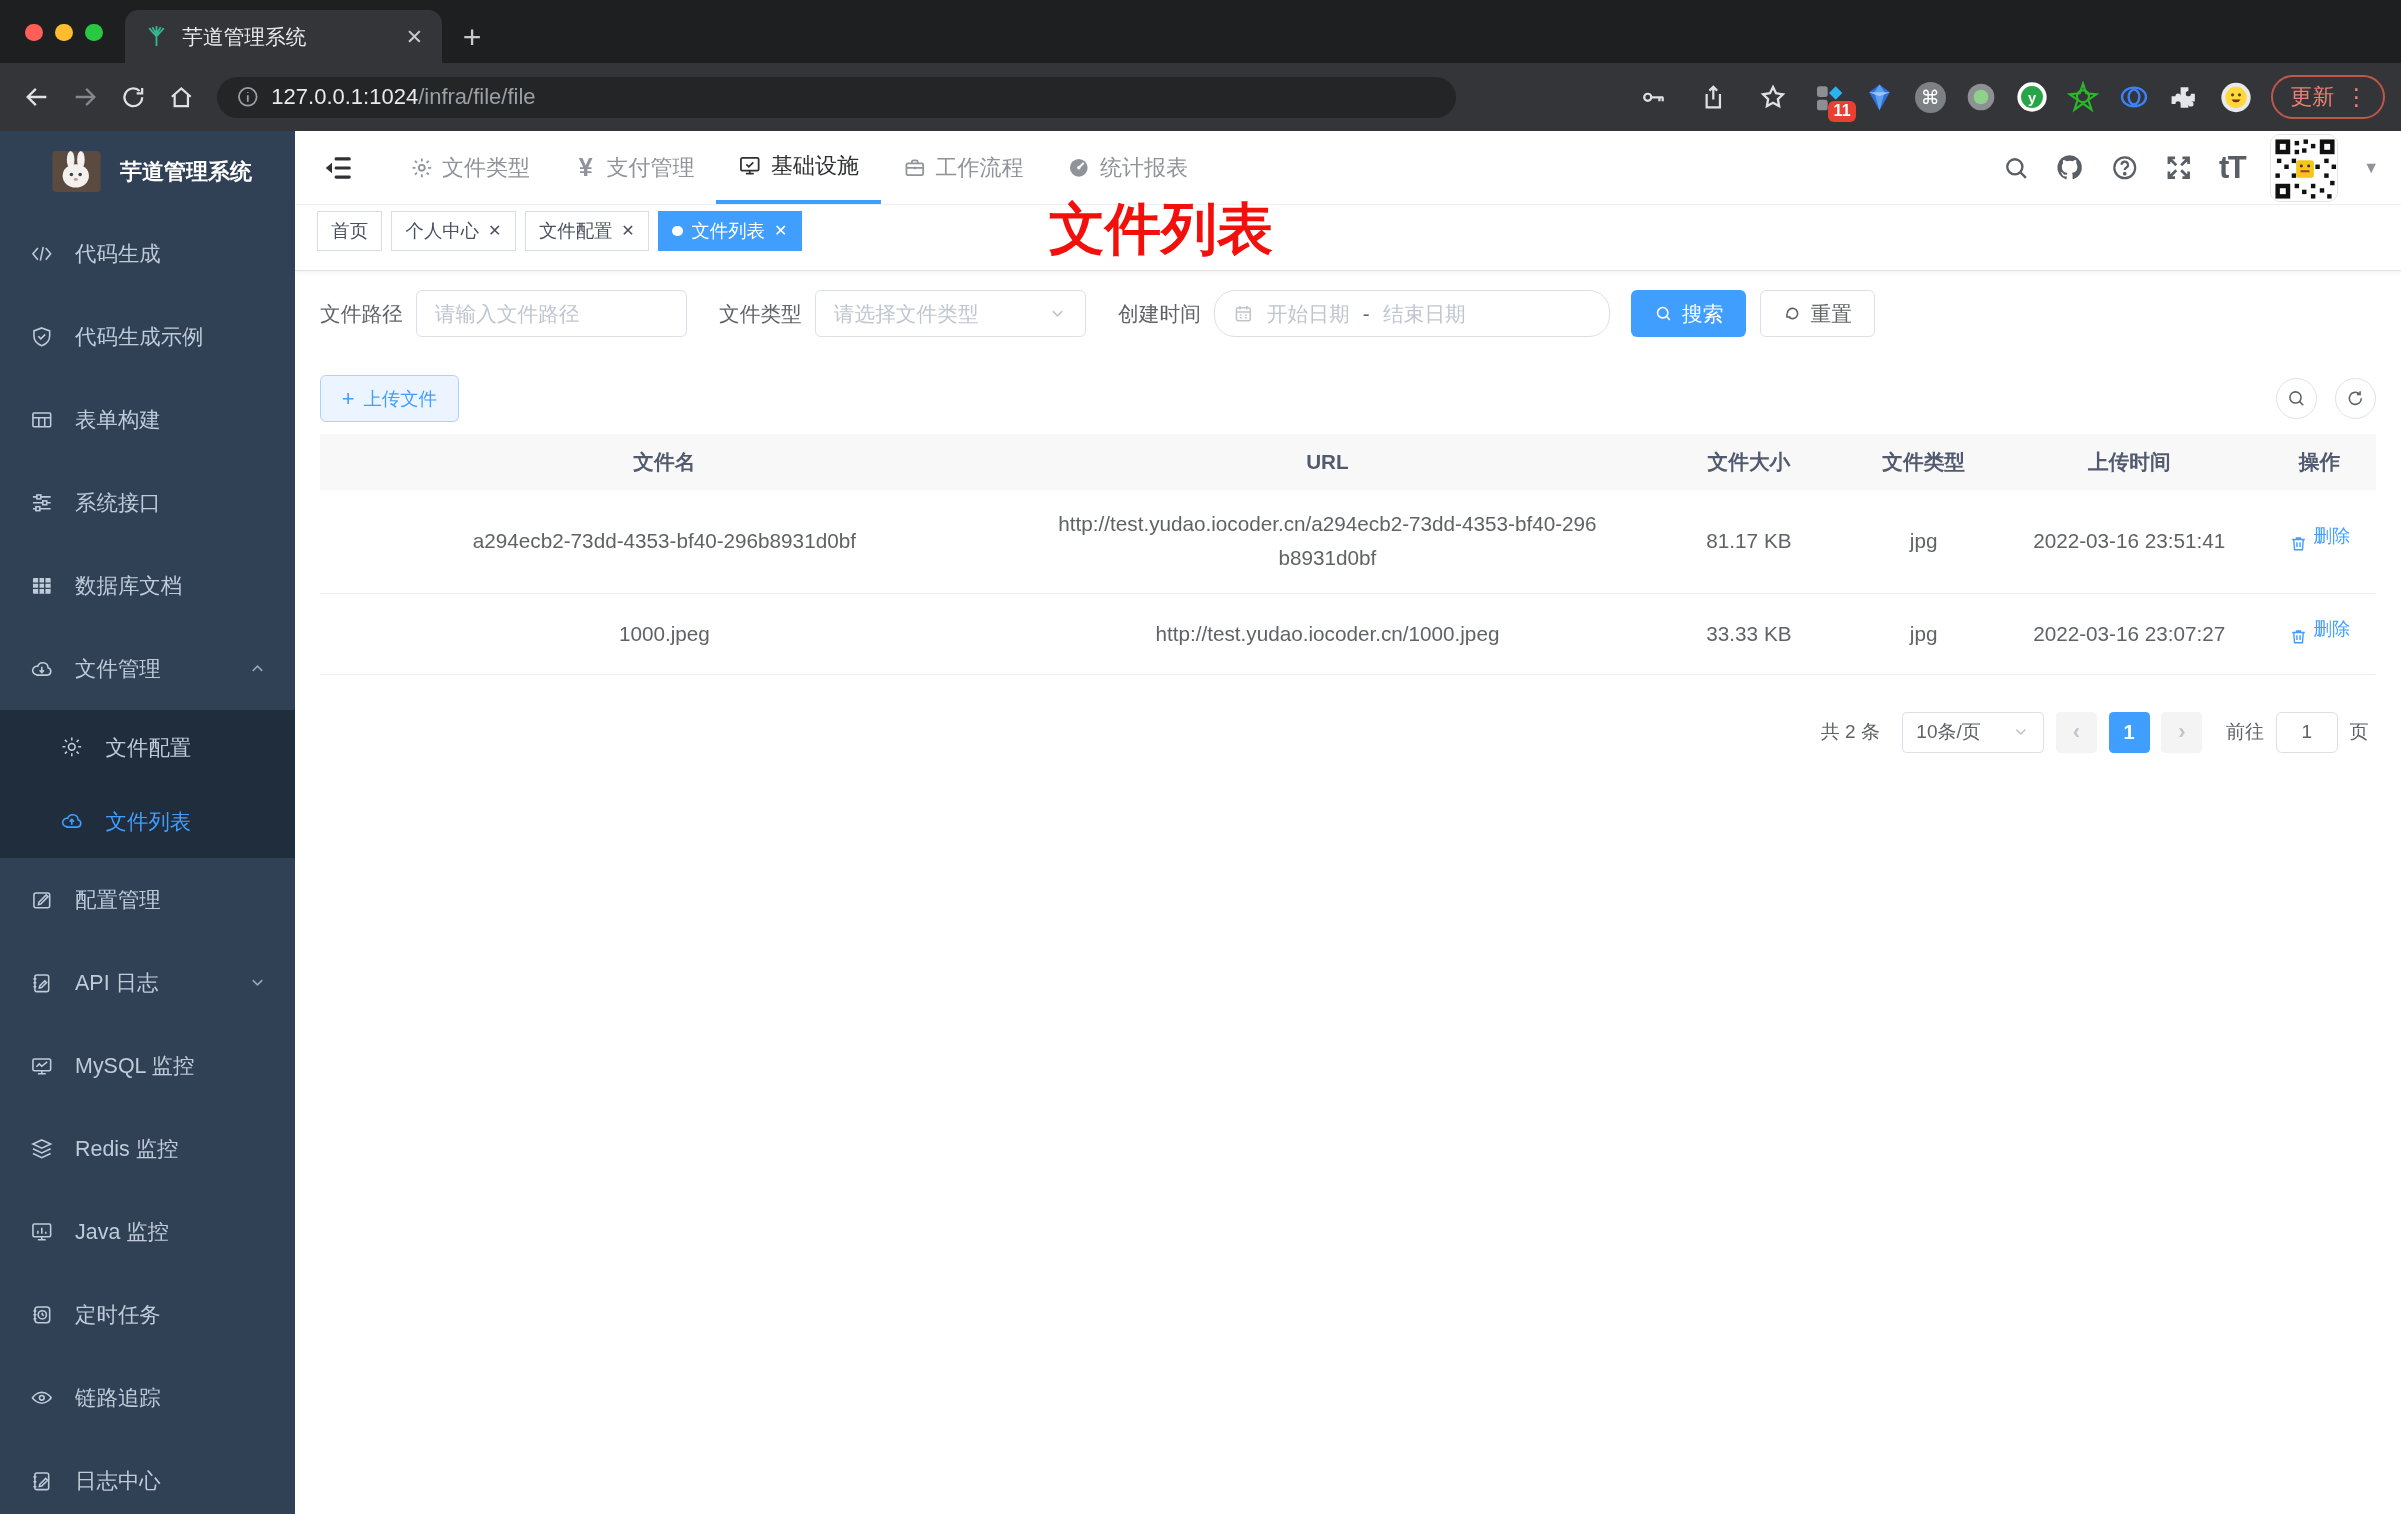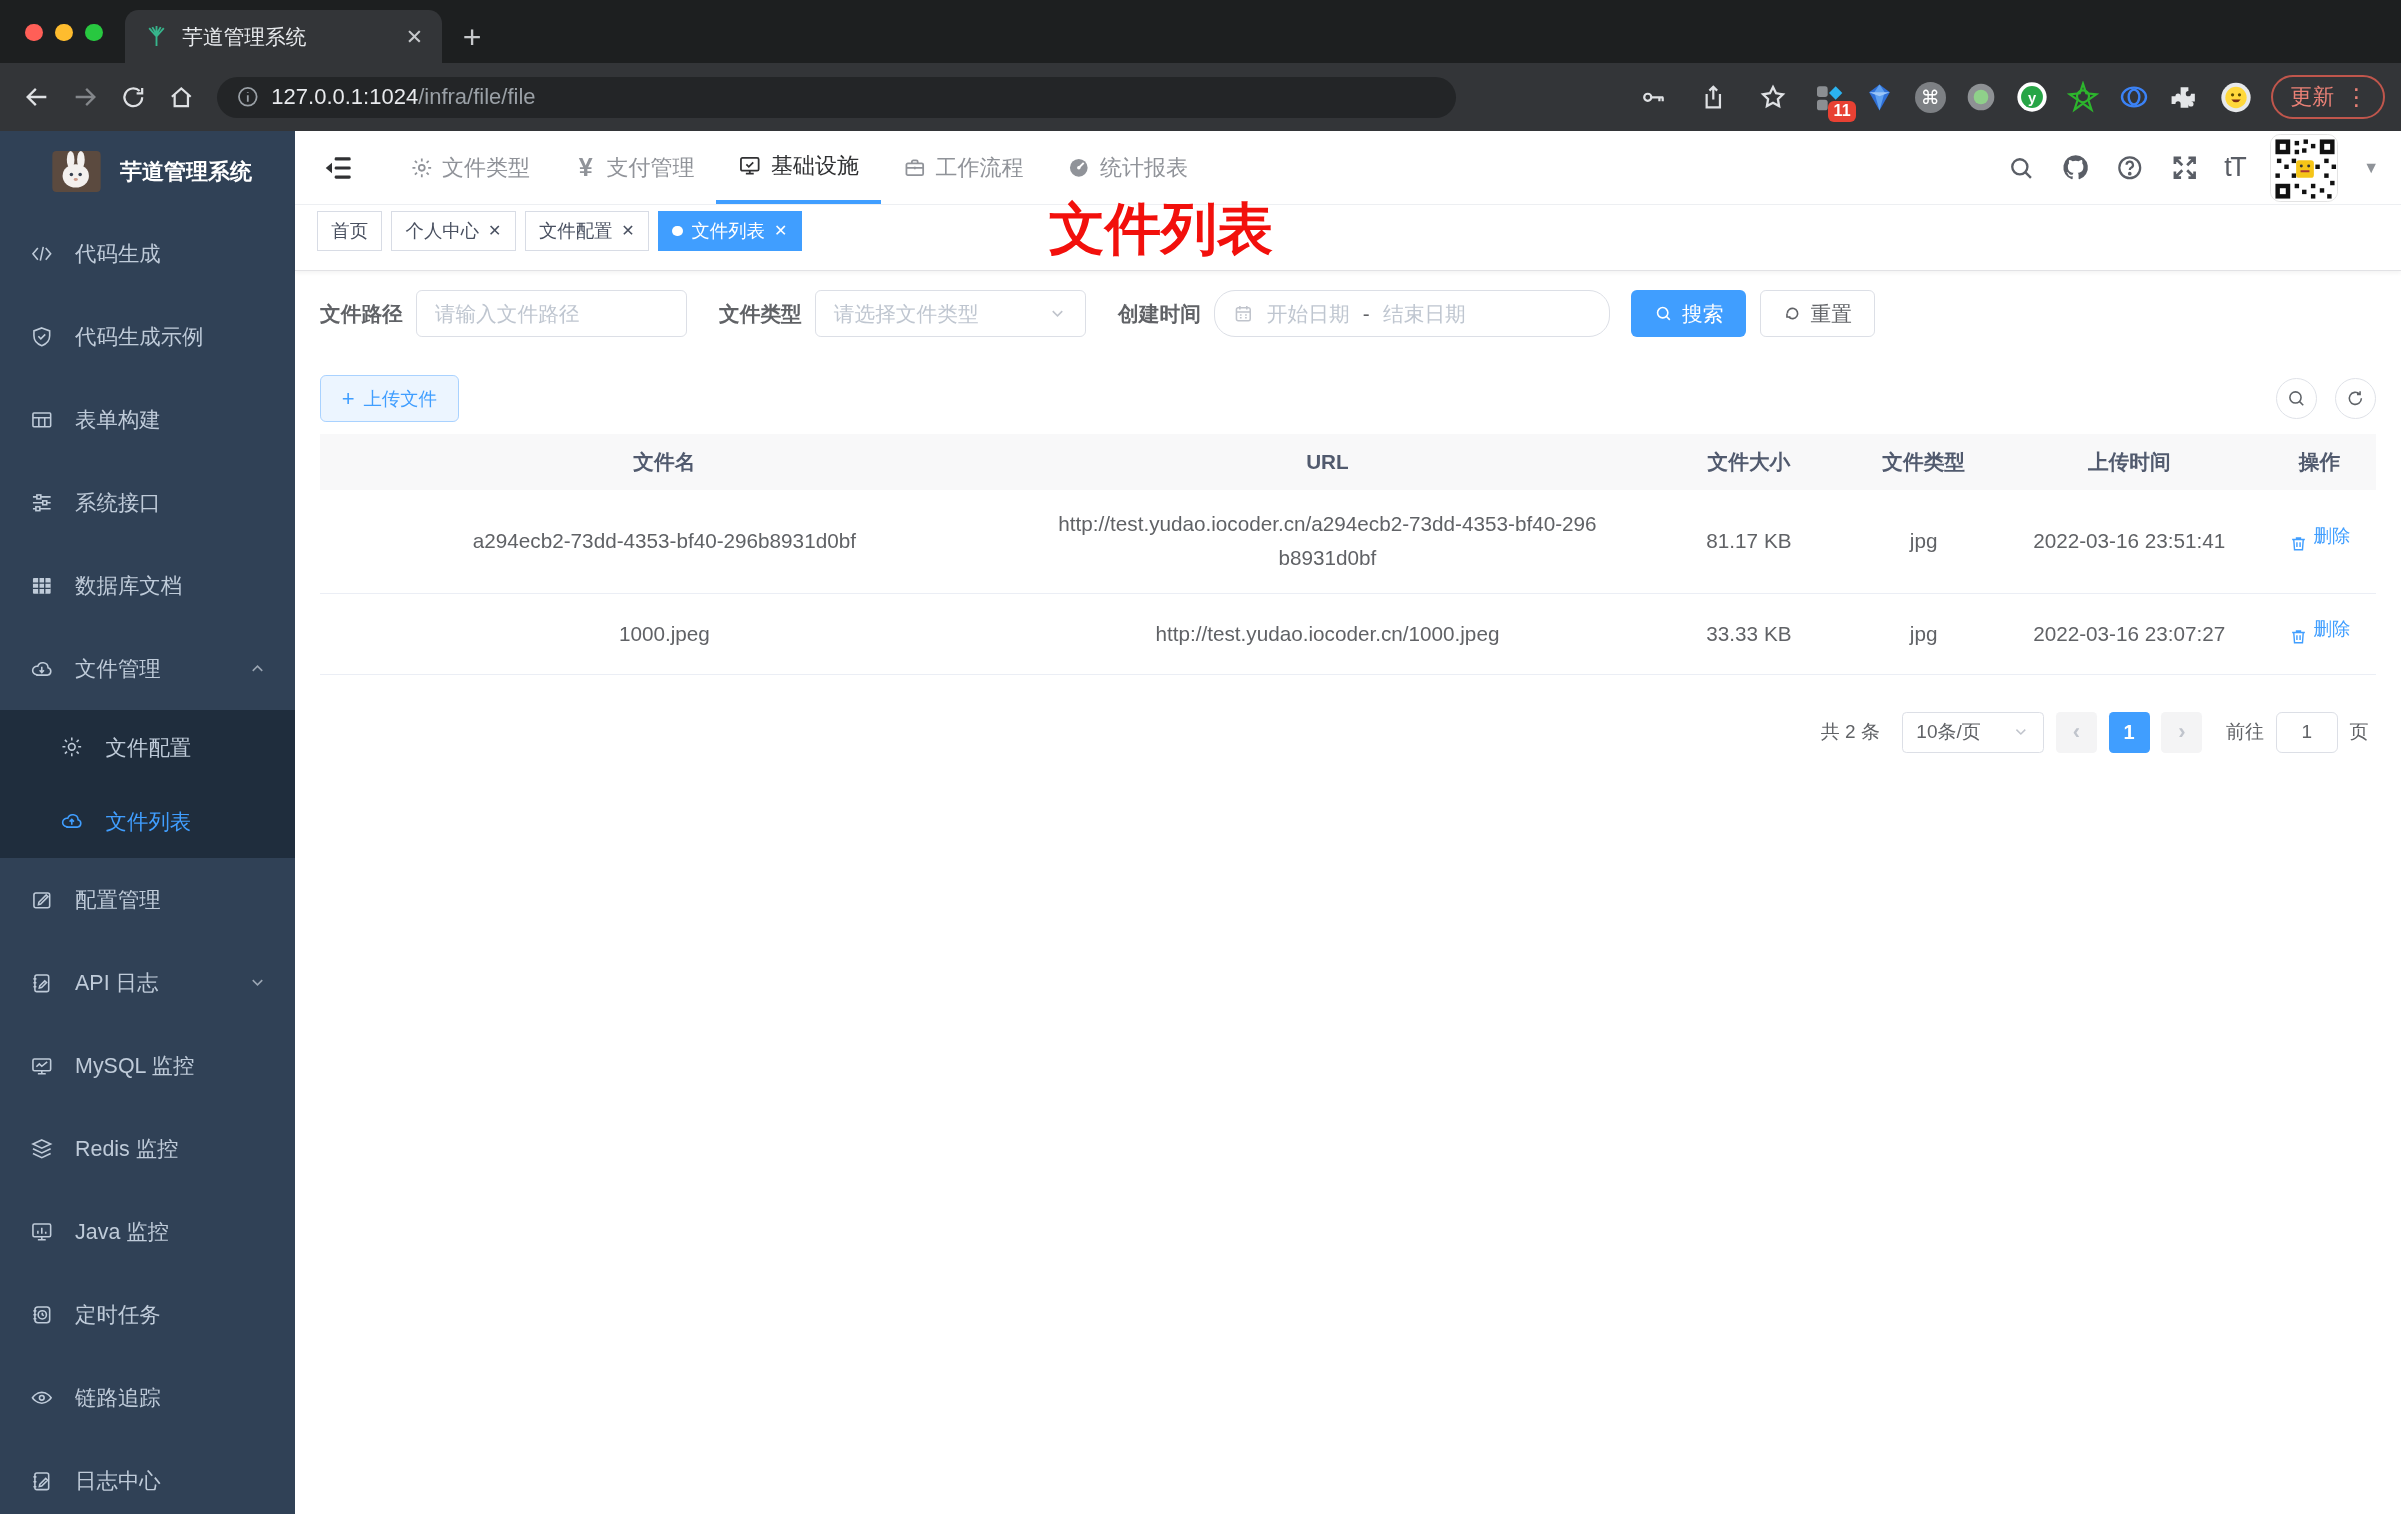--- a/index.html
+++ b/index.html
@@ -57,40 +57,40 @@
   .main { flex:1; display:flex; flex-direction:column; position:relative; background:#fff; min-width:0; }
 
   .navbar { height:74px; background:#fff; display:flex; align-items:center; padding:0 22px; border-bottom:0.7px solid #eef0f3; }
   .hamburger { width:41px; height:41px; display:flex; align-items:center; justify-content:center; color:#303133; margin-right:29.5px; }
   .topmenu { display:flex; align-items:stretch; height:100%; }
   .tm-item { display:flex; align-items:center; gap:8.9px; padding:0 22px; font-size:22px; color:#909399; cursor:pointer; }
   .tm-item .tm-ic { width:23.6px; height:23.6px; }
   .tm-item.active { color:#303133; border-bottom:4.4px solid #409eff;font-family:Liberation Serif, serif; }
   .nav-right { margin-left:auto; display:flex; align-items:center; gap:25px; color:#5a5e66; }
   .nr-ic { width:29.5px; height:29.5px; display:flex; align-items:center; justify-content:center; }
-  .tT { font-size:27px; font-weight:400; color:#5a5e66; letter-spacing:-1.5px; }
+  .tT { font-size:31px; font-weight:700; color:#5a5e66; letter-spacing:-1.5px; }
   .avatar { width:68px; height:68px; border-radius:10.3px; overflow:hidden; background:#fff; border:0.7px solid #e3e3e3; }
   .caret { color:#8f9399; font-size:16px; }
 
   .tagsview { height:66px; background:#fff; border-bottom:1.5px solid #e2e2e5; box-shadow:0 1.5px 4.4px rgba(0,0,0,.05);
     display:flex; align-items:flex-start; padding:5.9px 0 0 22px; gap:8.9px; position:relative; }
   .tag { height:40px; border:1.5px solid #d8dce5; background:#fff; color:#495060; font-size:18.4px;
     display:flex; align-items:center; gap:8.9px; padding:0 13.3px; cursor:pointer; }
   .tag .x { font-size:16px; }
   .tag.active { background:#409eff; border-color:#409eff; color:#fff; }
   .tag.active .dot { width:10.3px; height:10.3px; border-radius:50%; background:#fff; }
 
   .annotation { position:absolute; left:754px; top:68px; color:#f2100c; font-size:56px; font-weight:700;
     line-height:59px; pointer-events:none; white-space:nowrap; z-index:5; }
 
   
   .content { flex:1; padding:19px 25px 0; background:#fff; }
 
   .filter-row { display:flex; align-items:center; }
-  .f-label { font-weight:700; color:#606266; margin-right:13.3px; white-space:nowrap; }
+  .f-label { font-weight:400; color:#606266; margin-right:13.3px; white-space:nowrap; }
   .f-input { height:47px; border:1.5px solid #dcdfe6; border-radius:5.9px; background:#fff; display:flex; align-items:center;
     padding:0 17.7px; color:#606266; font-size:20.7px; }
   .f-input input { border:none; outline:none; width:100%; font-size:20.7px; color:#606266; font-family:inherit; }
   .f-input input::placeholder { color:#bfc6d0; }
   .ph { color:#bfc6d0; }
   .w-path { width:271px; margin-right:32px; }
   .w-select { width:271px; margin-right:32px; justify-content:space-between; }
   .w-date { width:396px; margin-right:21px; gap:13.3px;border-radius:21px; }
   .sel-caret { color:#c0c4cc; }
   .btn { height:47px; border-radius:5.9px; display:inline-flex; align-items:center; justify-content:center; gap:8.9px;

